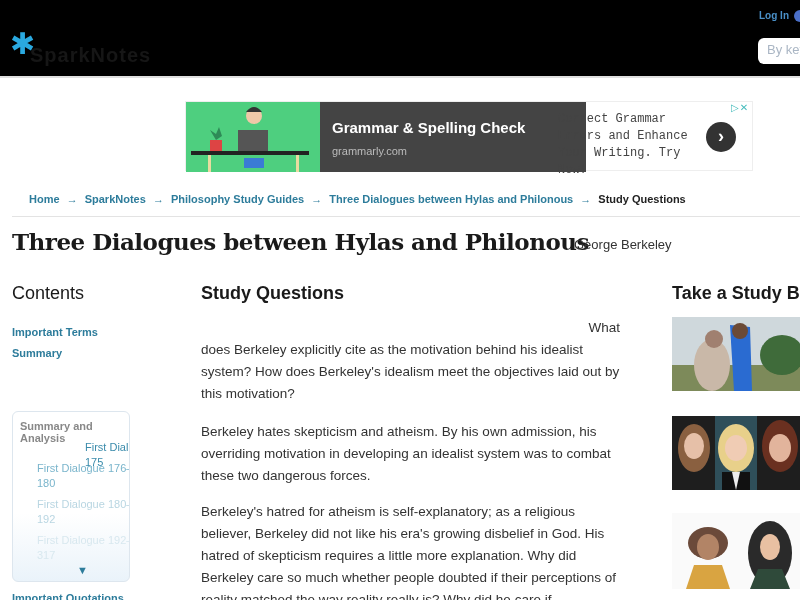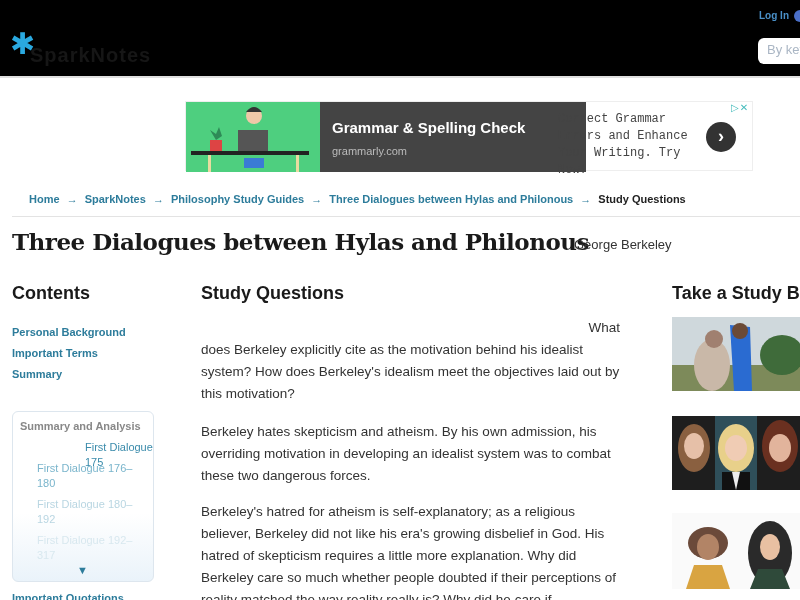--- a/index.html
+++ b/index.html
@@ -30,24 +30,24 @@
   .crumb-link { color: #2d7c9b; }
   .crumb-sep { color: #2d7c9b; margin: 0 4px; font-weight: normal; }
   .crumb-current { color: #222; }
   .divider { position: absolute; left: 12px; top: 216px; width: 788px; height: 1px; background: #e3e3e3; }
 
   
   .page-title { position: absolute; left: 12px; top: 228px; font-family: "DejaVu Serif", serif; font-weight: bold; font-size: 23px; color: #1a1a1a; white-space: nowrap; letter-spacing: -0.5px; }
   .page-author { position: absolute; left: 574px; top: 237px; font-size: 13px; color: #333; text-align: right; }
 
   
-  .contents-h { position: absolute; left: 12px; top: 283px; font-size: 18px; font-weight: bold; color: #1a1a1a; }
+  .contents-h { position: absolute; left: 12px; top: 283px; font-size: 18px; font-weight: normal; color: #1a1a1a; }
   .toc { position: absolute; left: 12px; top: 325px; }
   .toc-link { display: block; font-size: 11px; font-weight: bold; color: #2d7c9b; height: 21px; line-height: 14px; }
-  .toc-box { position: absolute; left: 12px; top: 411px; width: 142px; height: 171px; border: 1px solid #dde6ee; border-radius: 6px; background: linear-gradient(#fff 60%, #eaf3fa); overflow: hidden; }
+  .toc-box { position: absolute; left: 12px; top: 411px; width: 118px; height: 171px; border: 1px solid #dde6ee; border-radius: 6px; background: linear-gradient(#fff 60%, #eaf3fa); overflow: hidden; }
   .toc-box-h { position: absolute; left: 7px; top: 8px; font-size: 11px; font-weight: bold; color: #888; }
   .toc-sub { position: absolute; left: 24px; width: 110px; font-size: 11px; line-height: 15px; }
   .toc-arrow { position: absolute; left: 64px; top: 152px; color: #2d7c9b; font-size: 11px; }
   .toc-imp { position: absolute; left: 12px; top: 592px; font-size: 11px; font-weight: bold; color: #2d7c9b; }
 
   
   .main-h { position: absolute; left: 201px; top: 283px; font-size: 18px; font-weight: bold; color: #1a1a1a; }
   .para { position: absolute; left: 201px; width: 425px; font-size: 13.5px; line-height: 22px; color: #333; }
   .q-first { text-align: right; display: block; padding-right: 6px; }
 
@@ -102,21 +102,20 @@
   <span class="crumb-sep">→</span>
   <span class="crumb-current">Study Questions</span>
 </div>
 <div class="divider"></div>
 
 <div class="page-title">Three Dialogues between Hylas and Philonous</div>
 <div class="page-author">George Berkeley</div>
 
 <div class="contents-h">Contents</div>
 <div class="toc">
-  <a class="toc-link">Personal Background</a>
   <a class="toc-link">Important Terms</a>
   <a class="toc-link">Summary</a>
 </div>
 <div class="toc-box">
   <div class="toc-box-h">Summary and Analysis</div>
   <div class="toc-sub" style="top:28px; color:#3a8bab;margin-left:48px;">First Dialogue 171–175</div>
   <div class="toc-sub" style="top:49px; color:#7ab5cc;">First Dialogue 176–180</div>
   <div class="toc-sub" style="top:85px; color:#b9d6e2;">First Dialogue 180–192</div>
   <div class="toc-sub" style="top:121px; color:#d8e8ef;">First Dialogue 192–317</div>
   <div class="toc-arrow">▼</div>

